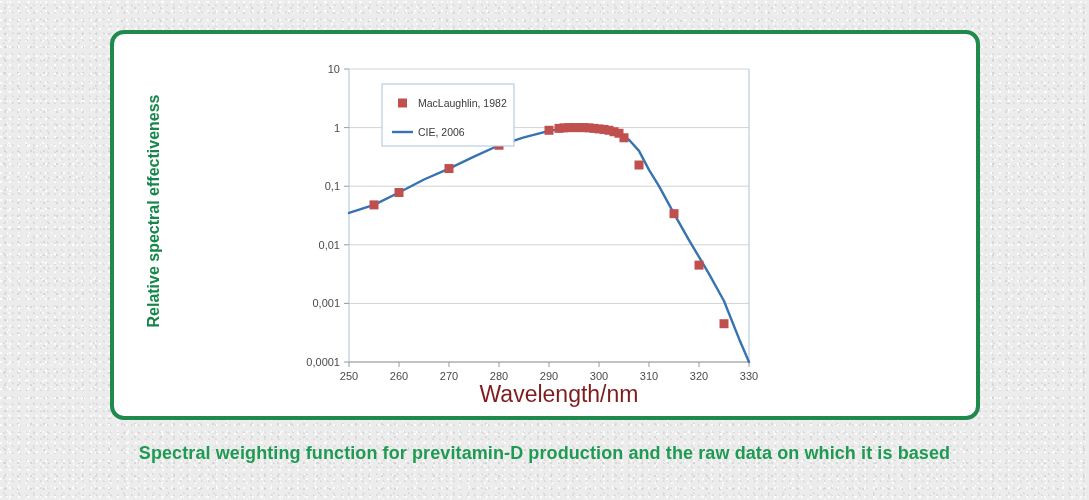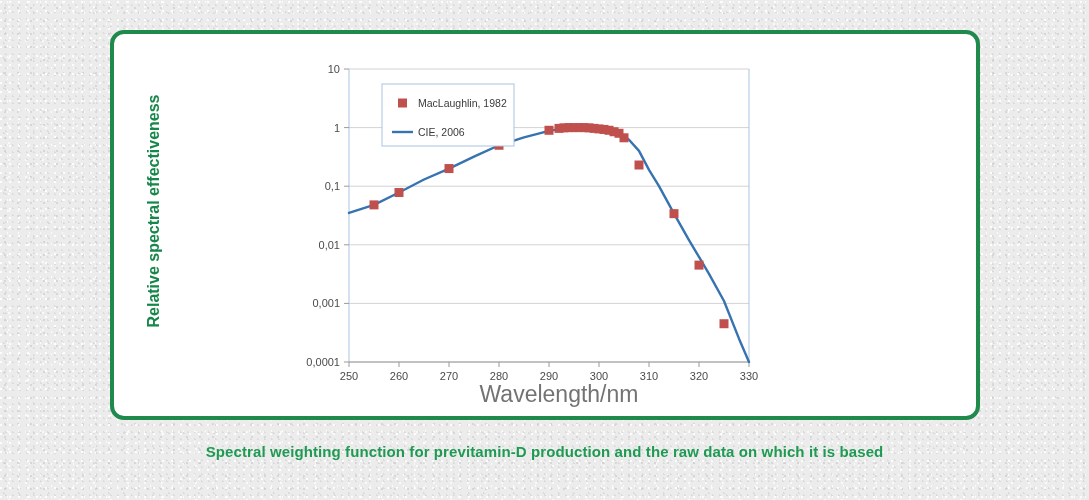--- a/index.html
+++ b/index.html
@@ -70,36 +70,36 @@
   }
 
   #xlabel {
     position: absolute;
     left: 235px;
     top: 347px;
     width: 420px;
     text-align: center;
     font-size: 23px;
     font-weight: normal;
-    color: #737373;
+    color: #7f1d1d;
   }
 
   #plot-svg {
     position: absolute;
     left: 0;
     top: 0;
   }
 
   #caption {
     position: absolute;
     left: 0;
     top: 443px;
     width: 1089px;
     text-align: center;
-    font-size: 15px;
+    font-size: 18px;
     font-weight: bold;
     color: #1f9a52;
     letter-spacing: 0.1px;
   }
 </style>
 </head>
 <body>
 
 <div id="paper-texture"></div>
 

